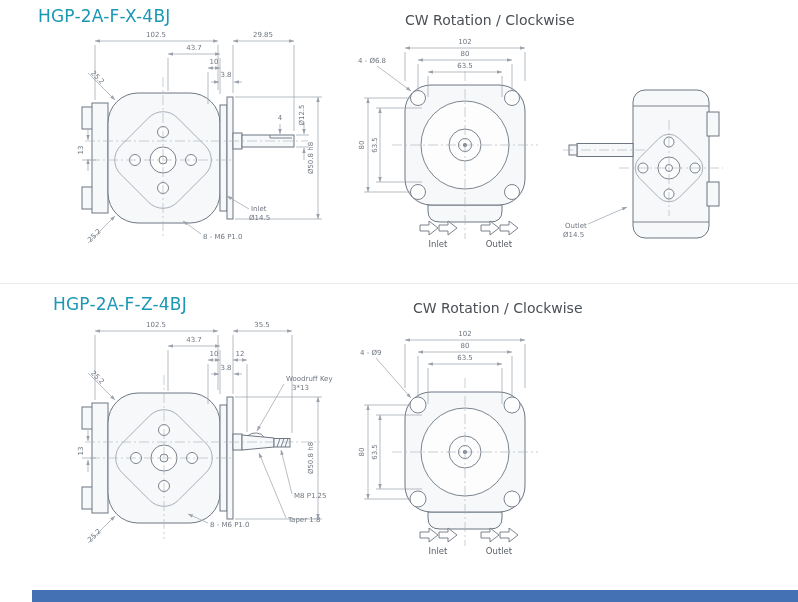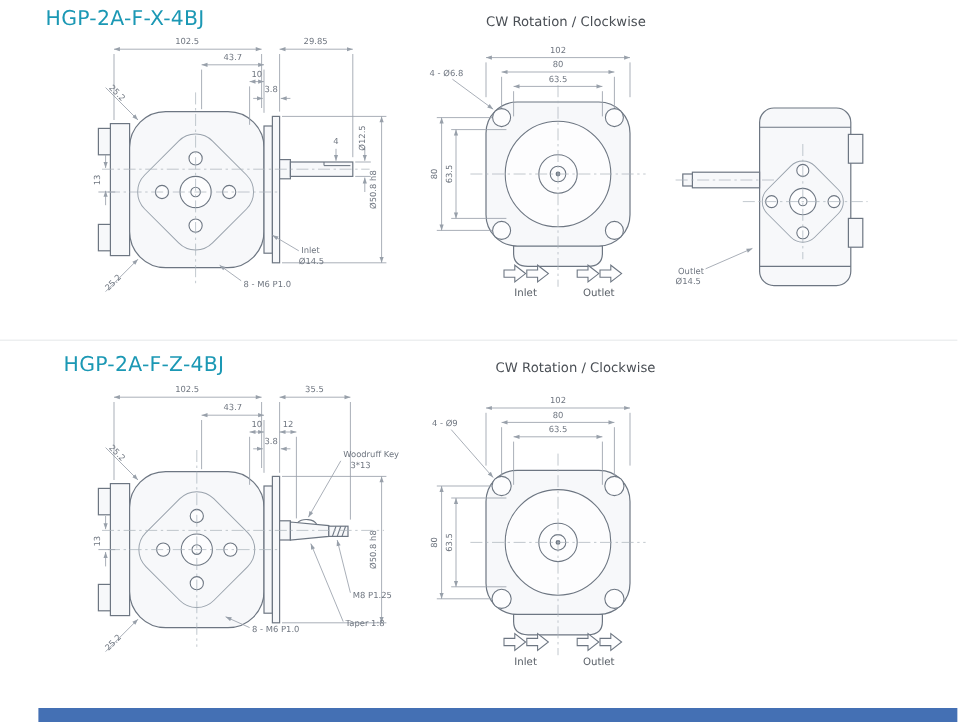--- a/index.html
+++ b/index.html
@@ -1,20 +1,20 @@
 <!DOCTYPE html>
 <html><head>
 <meta charset="utf-8">
 <style>
   html,body{margin:0;padding:0}
   body{width:798px;height:602px;position:relative;background:#ffffff;
        font-family:"DejaVu Sans",sans-serif;overflow:hidden}
   svg{position:absolute;overflow:visible}
   .section-title{position:absolute;font-size:17px;font-weight:normal;color:#1b98b4;letter-spacing:.2px}
-  .rotation-label{position:absolute;font-size:11px;color:#4a4f55}
+  .rotation-label{position:absolute;font-size:14px;color:#4a4f55}
   .divider{position:absolute;left:0;right:0;height:1px;background:#e9ebed}
   .footer-bar{position:absolute;left:32px;top:590px;width:766px;height:12px;background:#4470b4}
   .ol{fill:#f7f8fa;stroke:#6d7682;stroke-width:1}
   .hole{fill:#fdfdfe;stroke:#6d7682;stroke-width:.9}
   .ln{fill:none;stroke:#6d7682;stroke-width:.9}
   .lnf{fill:none;stroke:#99a2ac;stroke-width:.8}
   .cl{fill:none;stroke:#aab2bb;stroke-width:.6;stroke-dasharray:10 3 2 3}
   .dim{fill:none;stroke:#98a0aa;stroke-width:.7}
   .dt{font-size:7px;fill:#6f7680}
   .dtm{text-anchor:middle}

